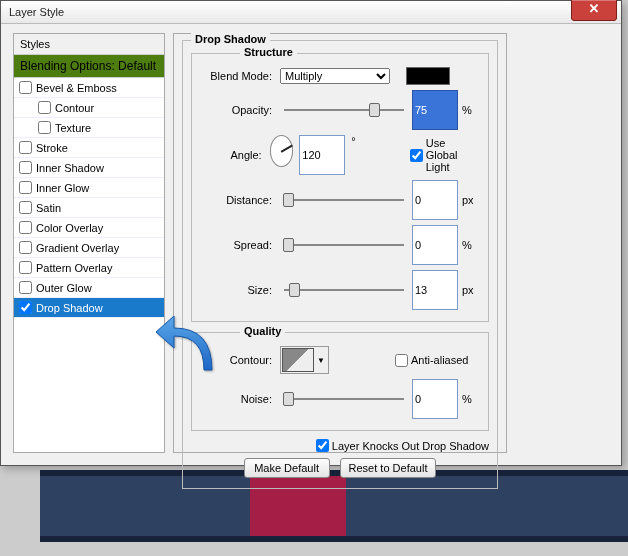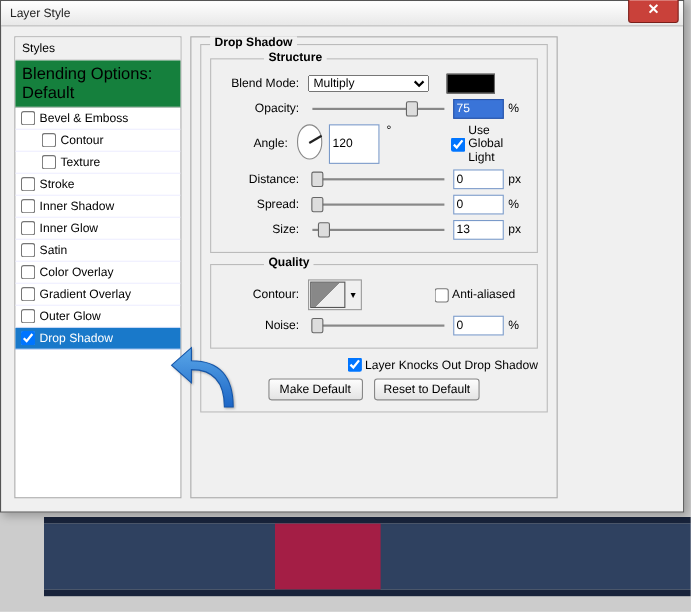--- a/index.html
+++ b/index.html
@@ -50,22 +50,22 @@
 
   
   .styles-panel {
     position:absolute; left:6px; top:6px; width:150px; bottom:6px;
     border:1px solid #aaa; background:#fff;
   }
   .styles-panel .hdr {
     padding: 4px 6px; border-bottom:1px solid #ccc; background:#f0f0f0;
   }
   .styles-panel .subhdr {
-    padding: 4px 6px; border-bottom:1px solid #ccc; background:#15803d;
-    font-size: 15px;
+    padding: 4px 6px; border-bottom:1px solid #ccc; background:#4d7c0f;
+    font-size: 12px;
   }
   .styles-panel .item {
     display:flex; align-items:center; gap:4px; padding: 3px 5px;
     border-bottom:1px solid #eef; cursor:pointer;
   }
   .styles-panel .item.indent { padding-left: 24px; }
   .styles-panel .item.selected { background:#1979ca; color:#fff; }
   .styles-panel input[type=checkbox]{ margin:0;}
 
   
@@ -83,21 +83,21 @@
     border:1px solid #bbb; padding:8px 8px 6px 8px; margin-top:4px; position:relative;
   }
   .subgroup .sublegend { position:absolute; top:-8px; left:8px; background:#f0f0f0; padding:0 4px; font-weight:bold; font-size:11px;margin-left:40px;}
   .row { display:flex; align-items:center; margin: 5px 0; gap:4px;}
   .lbl { width:72px; text-align:right; padding-right:4px;}
   select.combo { font-size:11px; width:110px;}
   .colorswatch { width:42px; height:16px; background:#000; border:1px solid #666; cursor:pointer;}
   .slider { flex:1; display:flex; align-items:center;}
   .slider .track { flex:1; height:2px; background:#888; position:relative; margin:0 4px;}
   .slider .thumb { position:absolute; width:9px; height:12px; background:#ddd; border:1px solid #666; top:-6px; border-radius:2px;}
-  .numfield { width:40px; font-size:11px; padding:2px 2px; border:1px solid #7a9ac9; text-align:left;}
+  .numfield { width:40px; font-size:11px; padding:13px 2px; border:1px solid #7a9ac9; text-align:left;}
   .numfield.sel { background:#3a74d8; color:#fff; border:1px solid #2a54a8;}
   .unit { width:18px;}
 
   .anglewrap { display:flex; gap:6px;}
   .angledial { width:30px; height:30px; border:1px solid #888; border-radius:50%; background:#fff; position:relative;}
   .angledial .needle { position:absolute; left:50%; top:50%; width:13px; height:1.5px; background:#222; transform-origin:left center; transform:rotate(-30deg);}
 
   .chk { display:flex; align-items:center; gap:3px;padding-left:48px;}
   .chk input { margin:0;}
 
@@ -187,20 +187,24 @@
             <input type="checkbox" style="">
             <span>Satin</span>
           </div>
           <div class="item">
             <input type="checkbox" style="">
             <span>Color Overlay</span>
           </div>
           <div class="item">
             <input type="checkbox" style="">
             <span>Gradient Overlay</span>
+          </div>
+          <div class="item">
+            <input type="checkbox" style="">
+            <span>Pattern Overlay</span>
           </div>
           <div class="item">
             <input type="checkbox" style="">
             <span>Outer Glow</span>
           </div>
           <div class="item selected">
             <input type="checkbox" checked="" style="">
             <span>Drop Shadow</span>
           </div>
         </div>

